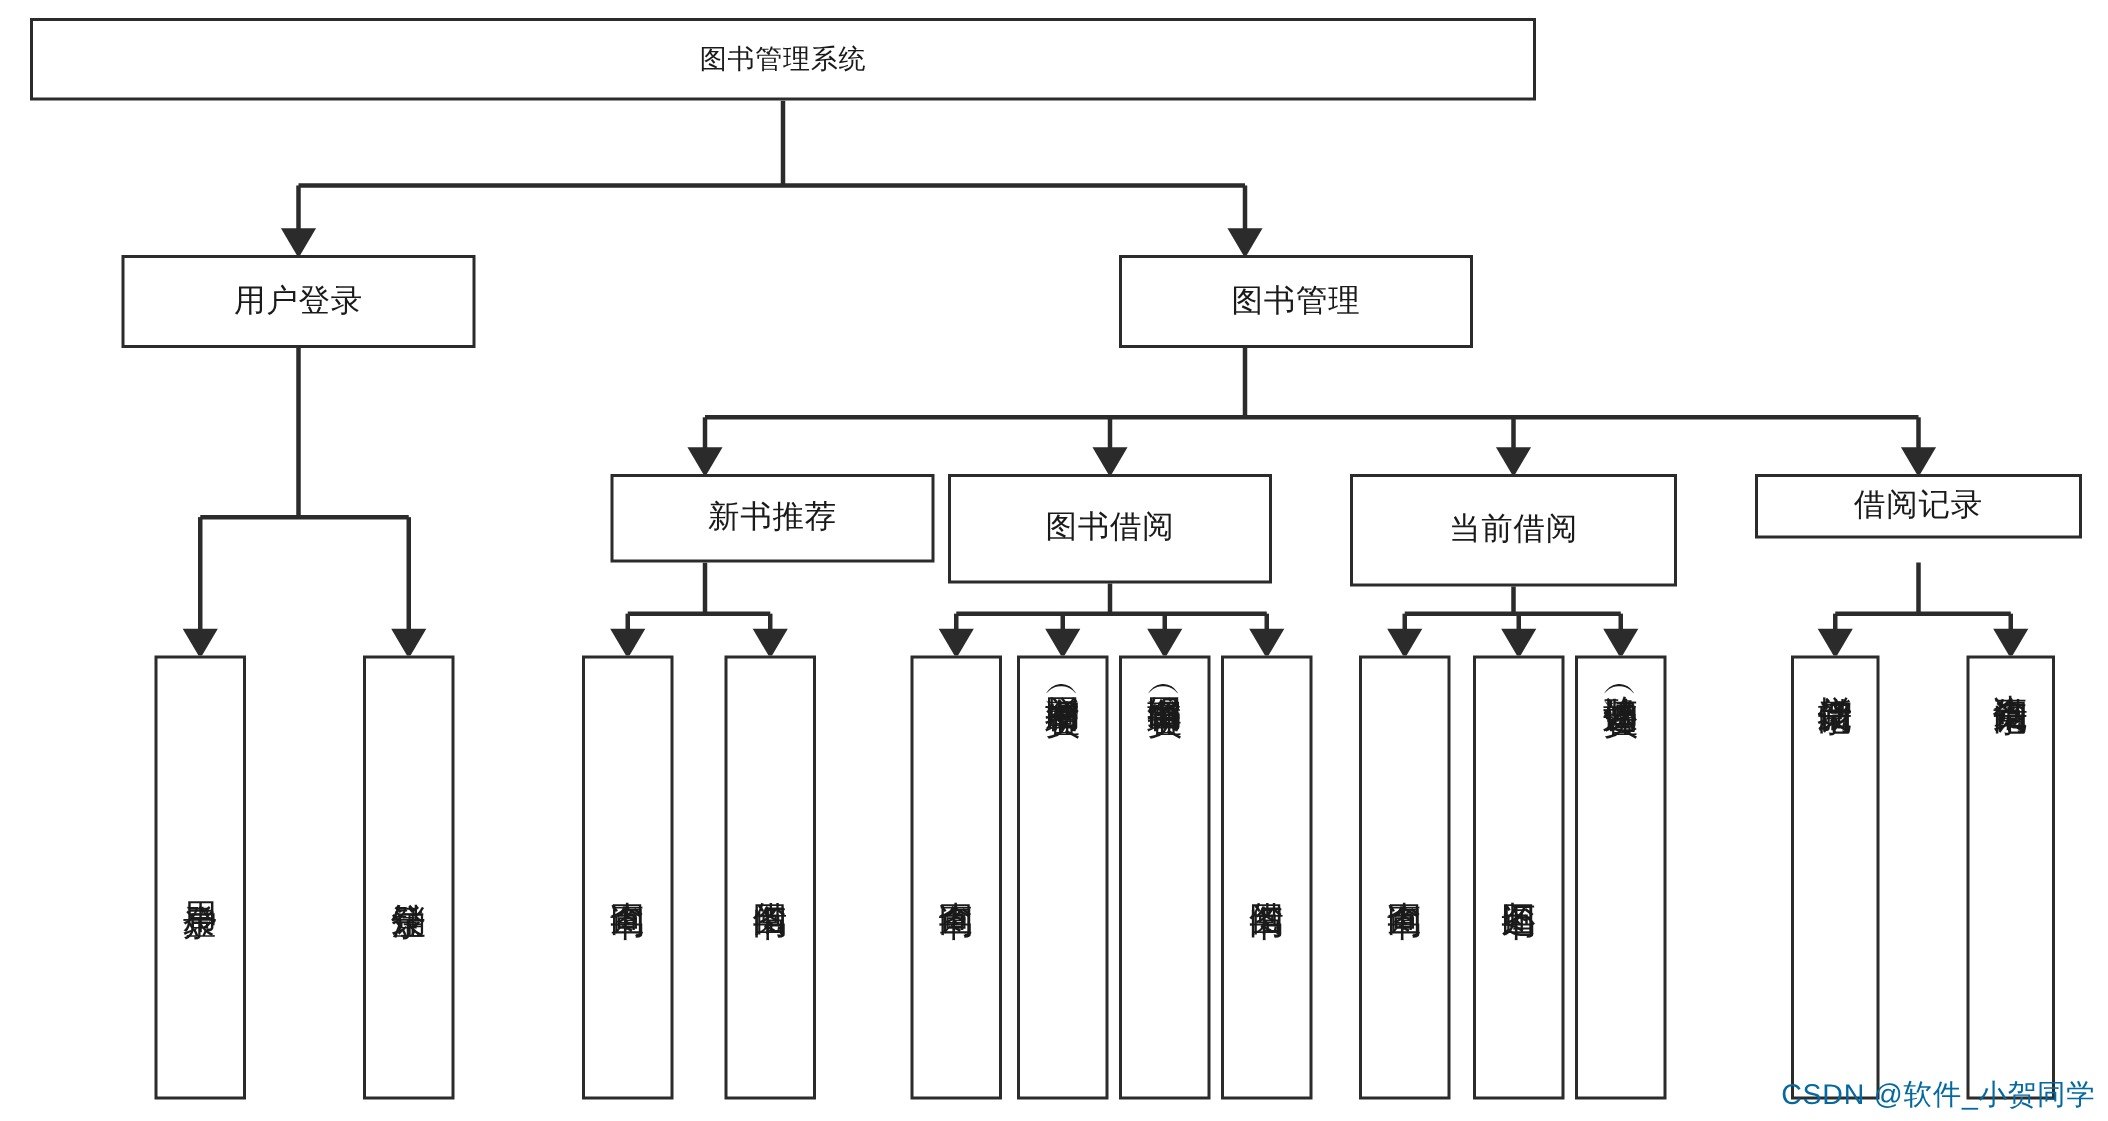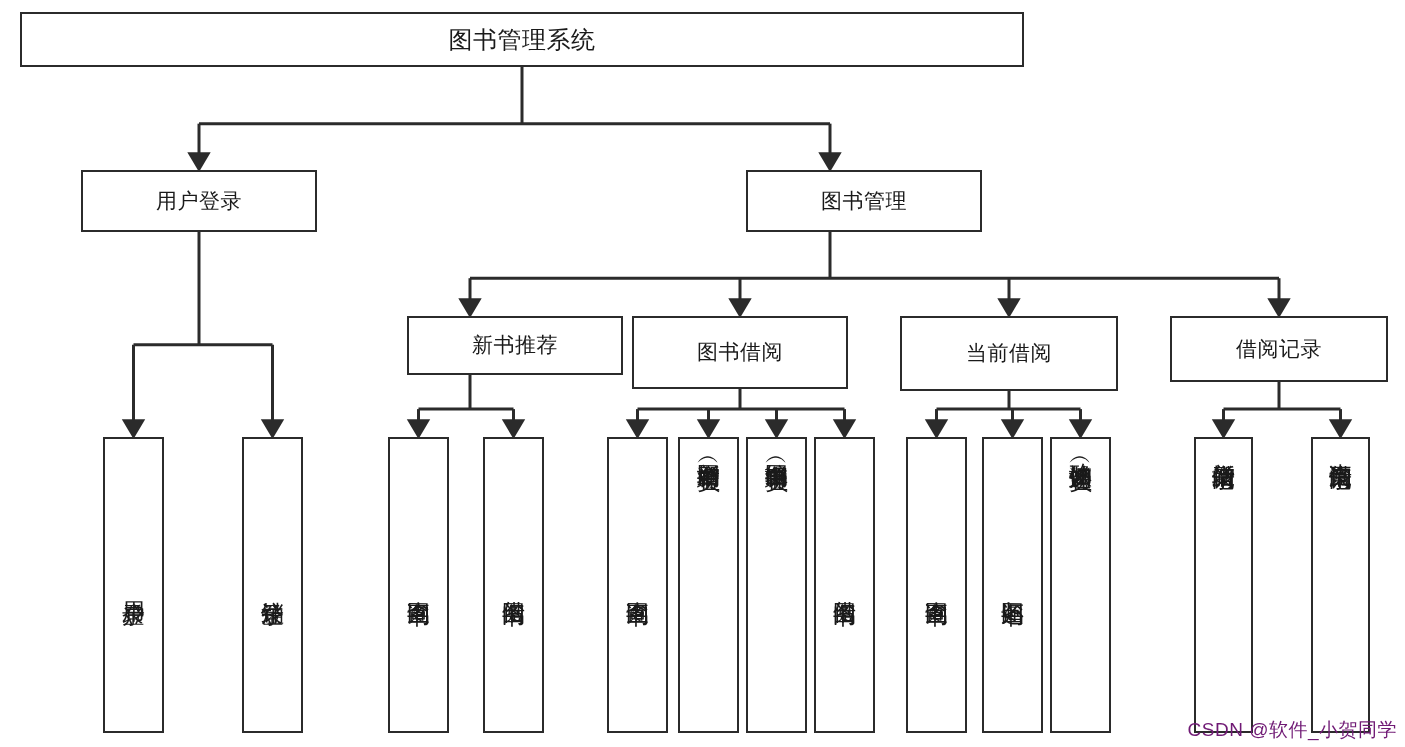--- a/index.html
+++ b/index.html
@@ -38,21 +38,21 @@
     display: block;
     text-align: center;
     line-height: 1.15;
     letter-spacing: 0.5px;
   }
   
   .node.horiz .label {
     writing-mode: horizontal-tb;
     font-size: 21px;
   }
-  .node.root .label { font-size: 24px; }
+  .node.root .label { font-size: 18px; }
   
   .node.vert {
     align-items: flex-start;
     padding-top: 6px;
   }
   .node.vert .label {
     writing-mode: vertical-rl;
     text-orientation: upright;
     font-size: 23px;
     line-height: 1.08;
@@ -63,21 +63,21 @@
   
   .node.vert.center {
     align-items: center;
     padding-top: 0;
   }
   #watermark {
     position: absolute;
     right: 8px;
     bottom: 4px;
     font-size: 19px;
-    color: #701a75;
+    color: #0369a1;
     letter-spacing: 0.5px;
     white-space: nowrap;
     user-select: none;
   }
 </style>
 </head>
 <body>
 
 <div id="canvas">
 
@@ -136,21 +136,21 @@
       </div>
       <div class="node horiz" style="left: 362px; top: 316px; width: 216px; height: 59px; margin-left: 45px;">
         <span class="label">新书推荐</span>
       </div>
       <div class="node horiz" style="left: 632px; top: 316px; width: 216px; height: 73px;">
         <span class="label">图书借阅</span>
       </div>
       <div class="node horiz" style="left: 900px; top: 316px; width: 218px; height: 75px; align-items: center;">
         <span class="label">当前借阅</span>
       </div>
-      <div class="node horiz" style="left: 1170px; top: 316px; width: 218px; height: 66px;">
+      <div class="node horiz" style="left: 1170px; top: 316px; width: 218px; height: 43px;">
         <span class="label">借阅记录</span>
       </div>
       <div class="node vert center" style="left: 103px; top: 437px; width: 61px; height: 296px;">
         <span class="label">用户登录</span>
       </div>
       <div class="node vert center" style="left: 242px; top: 437px; width: 61px; height: 296px;">
         <span class="label">注销登录</span>
       </div>
       <div class="node vert center" style="left: 388px; top: 437px; width: 61px; height: 296px;">
         <span class="label">查询图书</span>

